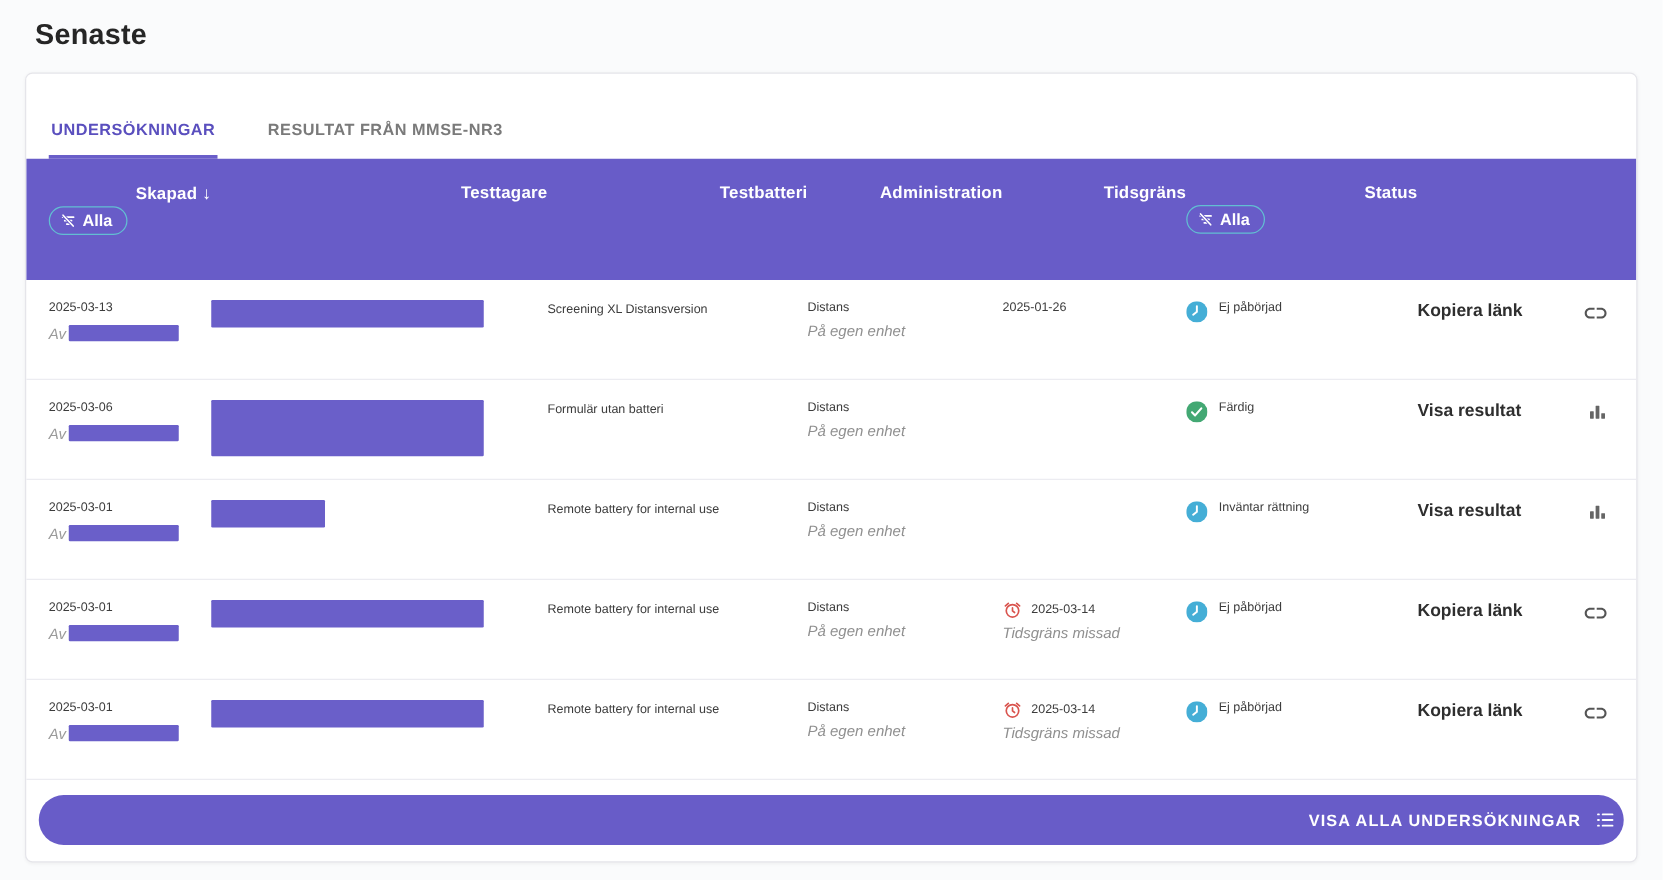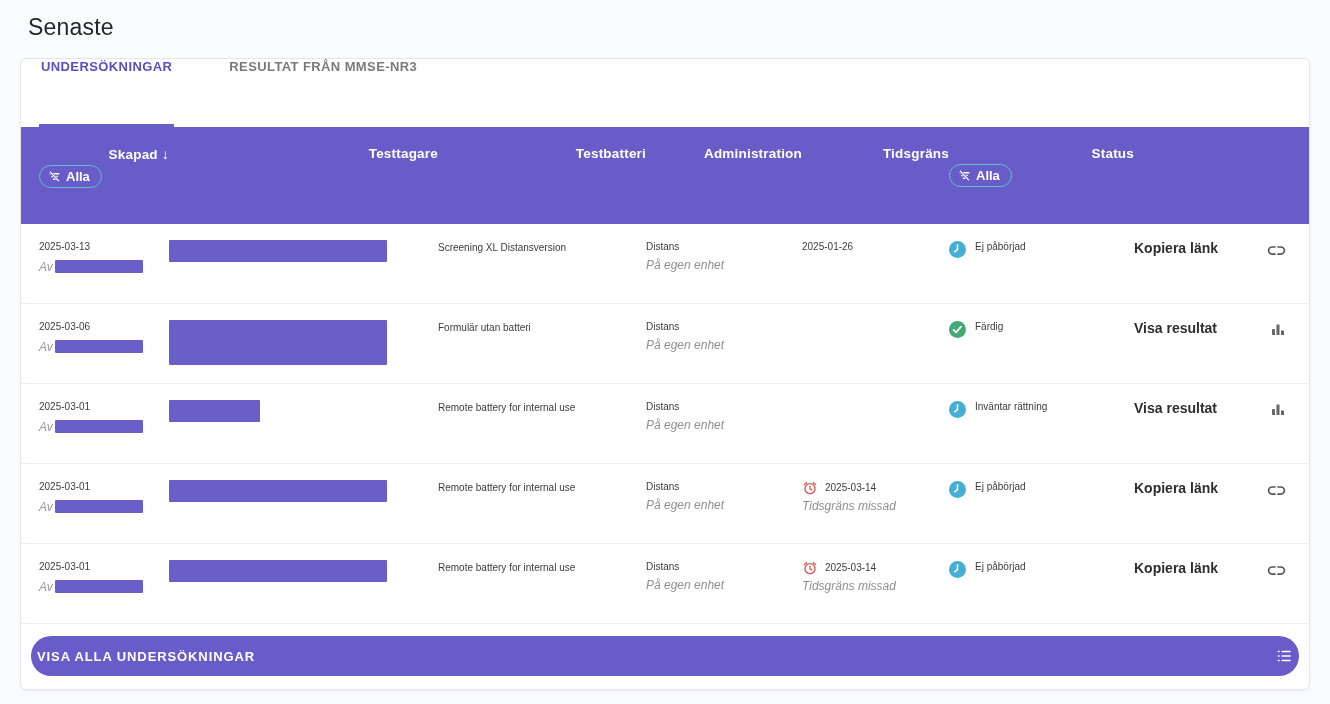--- a/index.html
+++ b/index.html
@@ -6,32 +6,32 @@
   html,body { margin:0; padding:0; }
   body {
     width:1330px; height:704px;
     background:#fafbfc;
     font-family:"Liberation Sans", sans-serif;
     color:#3c3c3c;
     overflow:hidden;
   }
   .page { padding:6px 20px 0 20px; }
   .page-title {
-    font-size:23px; font-weight:400; color:#262626;
+    font-size:23px; font-weight:700; color:#262626;
     margin:8px 0 17px 8px; letter-spacing:.2px;
   }
   .card {
     background:#fff;
     border:1px solid #e5e5ea;
     border-radius:6px;
     box-shadow:0 1px 3px rgba(0,0,0,.05);
     overflow:hidden;
   }
   
-  .tabs { display:flex; gap:53px; padding:0 18px; height:68px; }
+  .tabs { display:flex; gap:38px; padding:0 18px; height:68px; align-items:flex-end; }
   .tab {
     font-size:13px; font-weight:700; letter-spacing:.4px;
     color:#7a7a7a; padding:0 2px 16px 2px; cursor:pointer; white-space:nowrap;
   }
   .tab.active { color:#5a4fbe; padding-bottom:13px; border-bottom:3px solid #6a5ec9; }
   
   .grid-cols {
     display:grid;
     grid-template-columns:130px 269px 208px 156px 147px 185px 1fr;
   }
@@ -71,21 +71,21 @@
     gap:20px; padding-right:4px; cursor:pointer;
   }
   .action-label { font-weight:700; font-size:14px; color:#2e2e2e; white-space:nowrap; }
   .action-icon { margin-top:0; }
   
   .card-footer { padding:12px 10px 13px 10px; }
   .show-all-btn {
     width:100%; height:40px; border:none; border-radius:999px;
     background:#685cc8; color:#fff;
     font-family:inherit; font-size:13px; font-weight:700; letter-spacing:.9px;
-    display:flex; align-items:center; justify-content:space-between; gap:10px;
+    display:flex; align-items:center; justify-content:flex-end; gap:10px;
     cursor:pointer;
   }
 </style>
 </head>
 <body>
 
 <div class="page">
   <h1 class="page-title">Senaste</h1>
 
   <div class="card">

